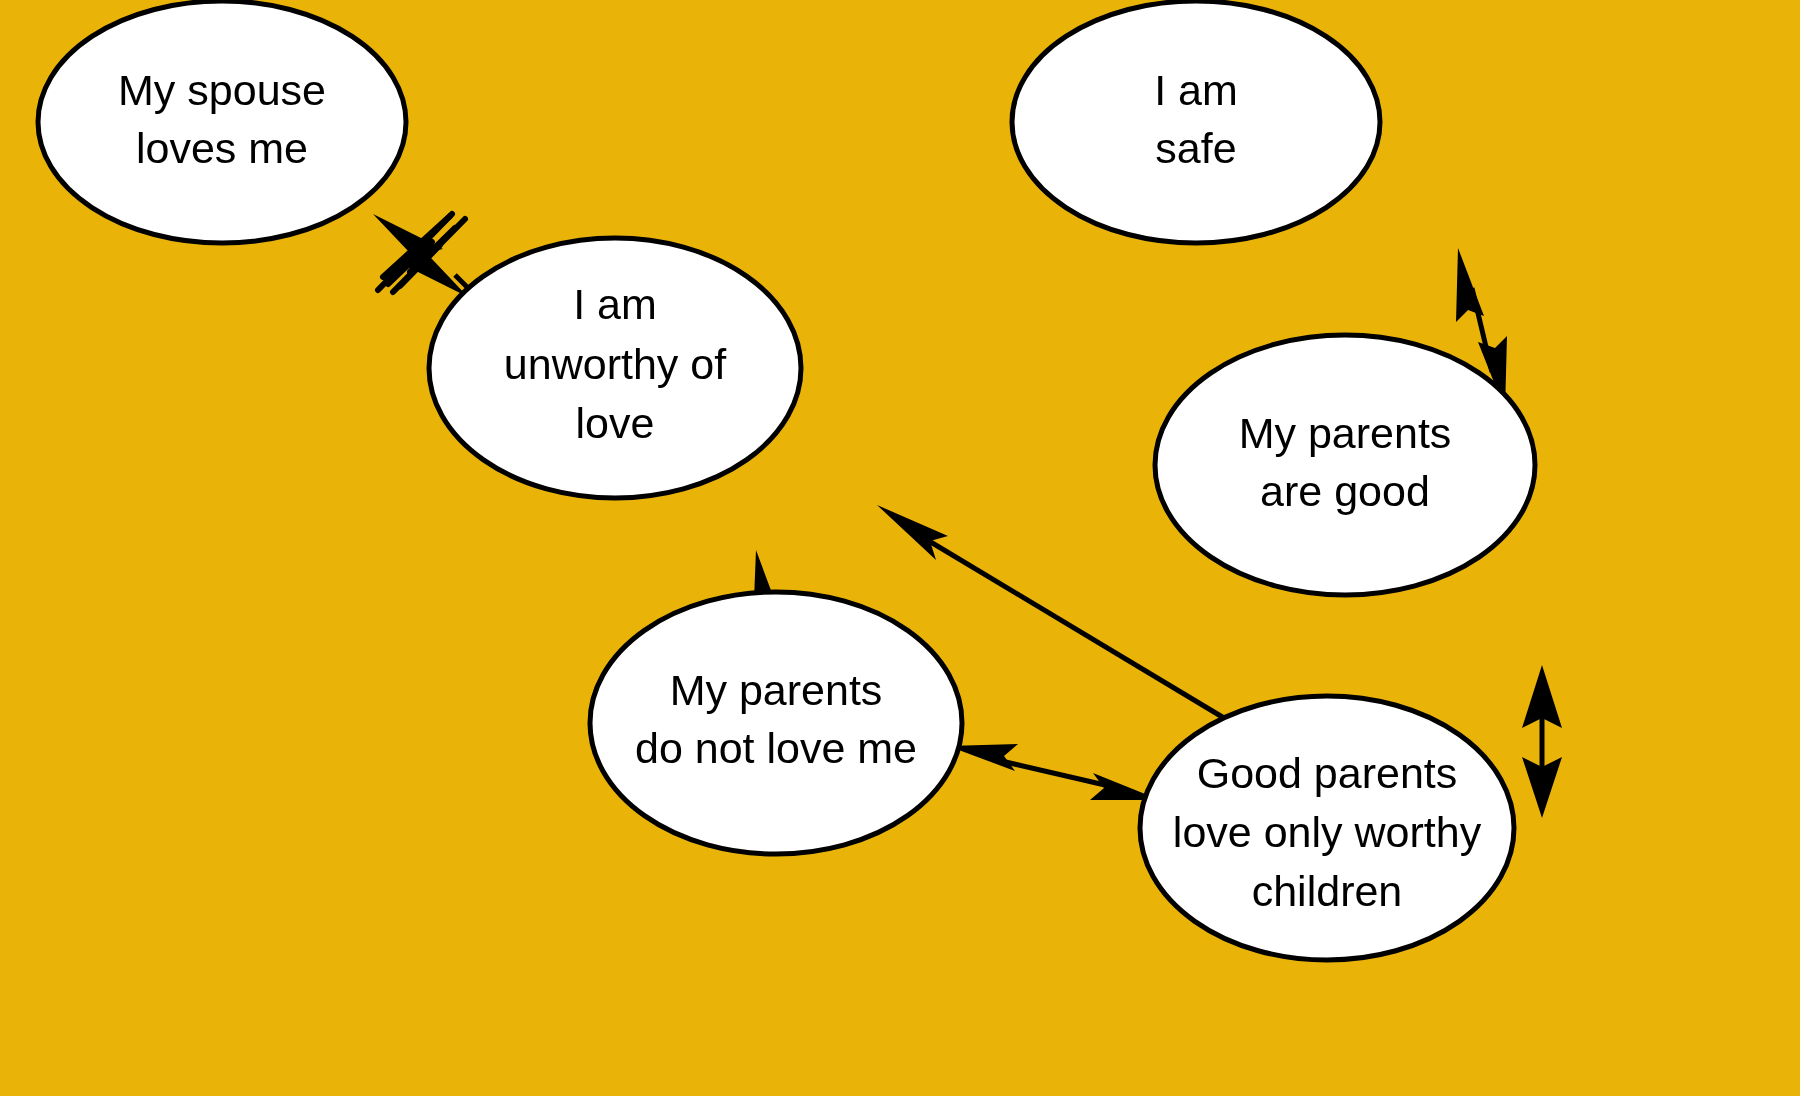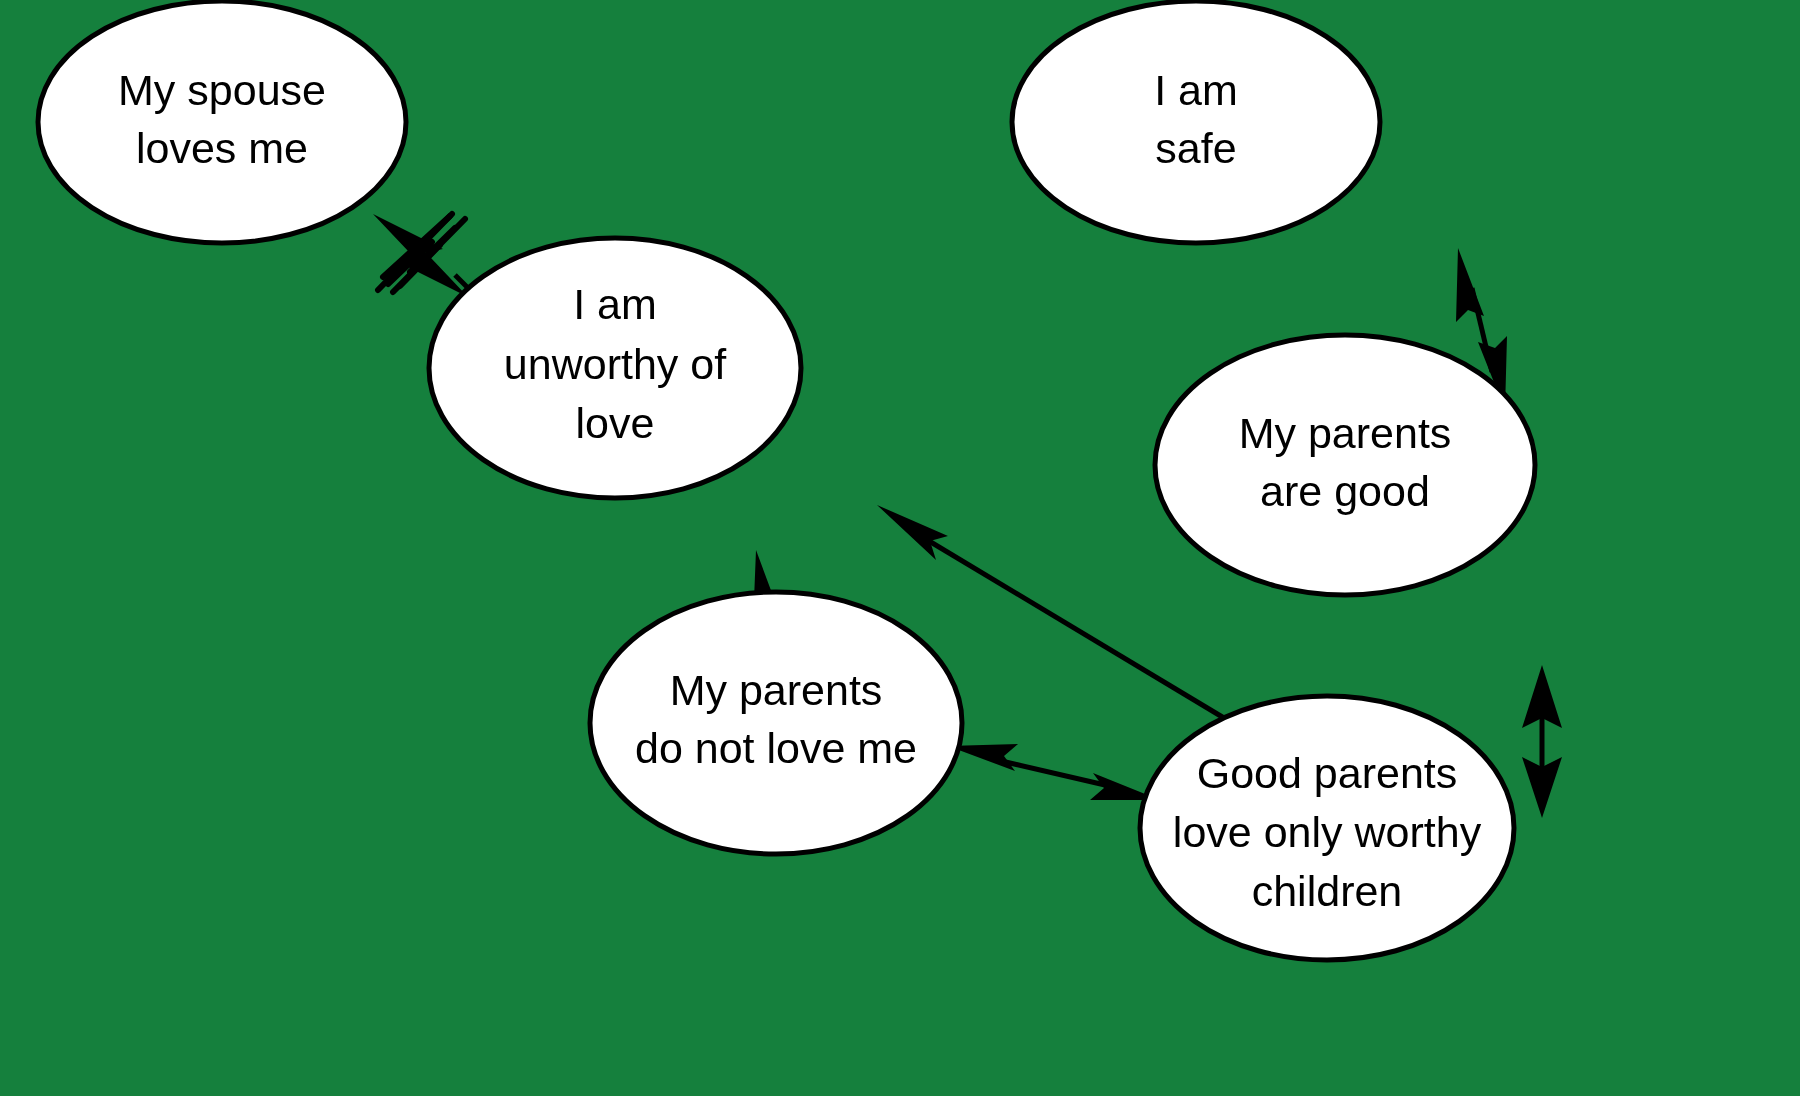--- a/index.html
+++ b/index.html
@@ -5,21 +5,21 @@
 <style>
   html, body {
     margin: 0;
     padding: 0;
     background: #ffffff;
   }
   #stage {
     position: relative;
     width: 1800px;
     height: 1096px;
-    background: #15803d;
+    background: #eab308;
     overflow: hidden;
     font-family: "Liberation Sans", sans-serif;
   }
   #diagram-svg {
     position: absolute;
     left: 0;
     top: 0;
     width: 1800px;
     height: 1096px;
     display: block;

